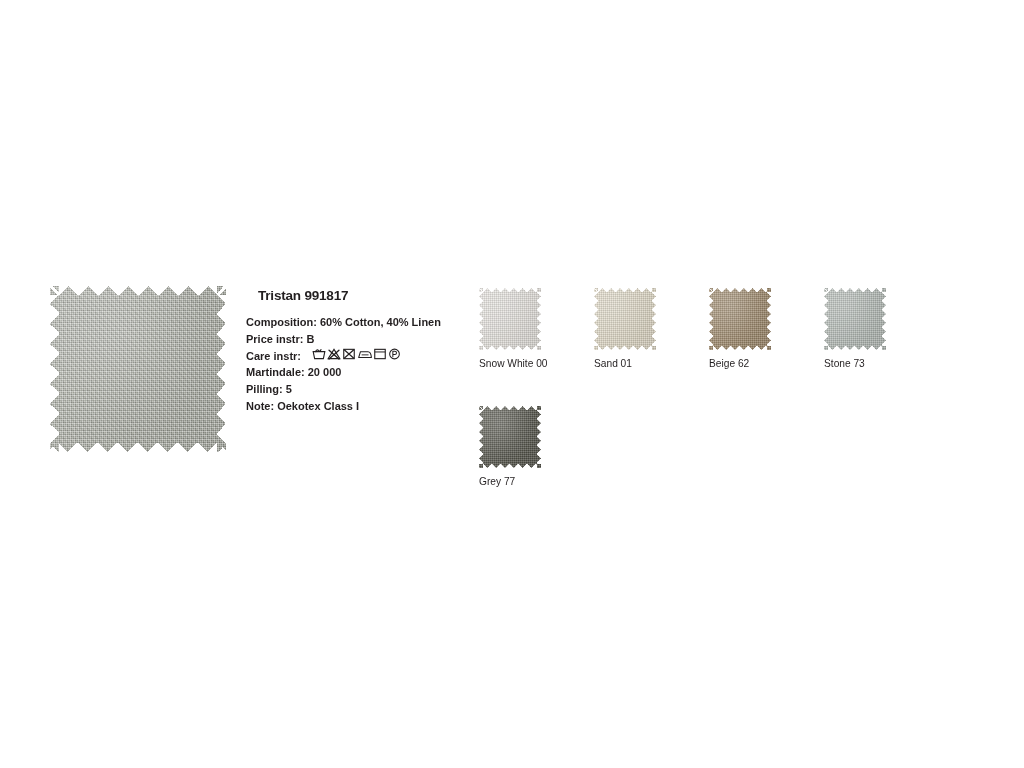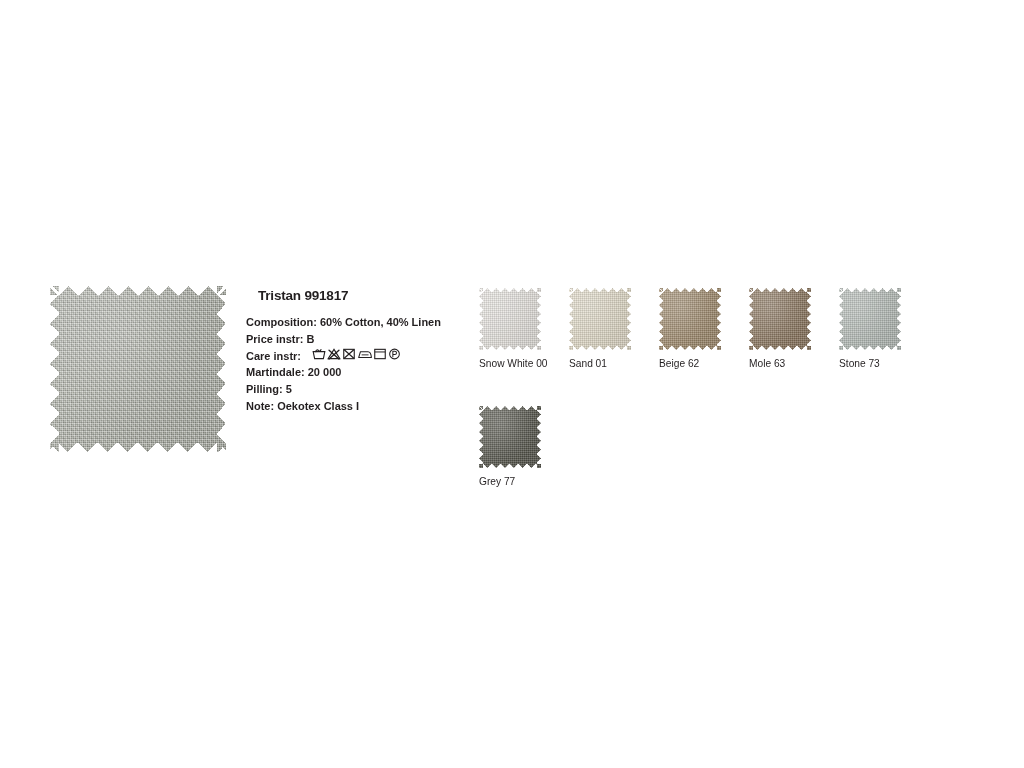--- a/index.html
+++ b/index.html
@@ -101,21 +101,21 @@
   .care-icons svg { display: block; }
 
   
   .colorways {
     position: absolute;
     left: 479px;
     top: 288px;
     width: 510px;
     display: flex;
     flex-wrap: wrap;
-    gap: 36px 28px;
+    gap: 36px 53px;
   }
   .cw-item {
     width: 62px;
   }
   .cw-chip {
     width: 62px;
     height: 62px;
     position: relative;
   }
   .cw-chip-cloth {
@@ -230,26 +230,20 @@
         <div class="cw-label">Sand 01</div>
       </div>
       <div class="cw-item">
         <div class="cw-chip">
           <div class="cw-chip-cloth" style="background-color: rgb(160, 139, 109);"></div>
         </div>
         <div class="cw-label">Beige 62</div>
       </div>
       <div class="cw-item">
         <div class="cw-chip">
-          <div class="cw-chip-cloth" style="background-color: rgb(140, 119, 95);"></div>
-        </div>
-        <div class="cw-label">Mole 63</div>
-      </div>
-      <div class="cw-item">
-        <div class="cw-chip">
           <div class="cw-chip-cloth" style="background-color: rgb(182, 189, 184);"></div>
         </div>
         <div class="cw-label">Stone 73</div>
       </div>
       <div class="cw-item">
         <div class="cw-chip">
           <div class="cw-chip-cloth" style="background-color: rgb(86, 86, 76);"></div>
         </div>
         <div class="cw-label">Grey 77</div>
       </div>

